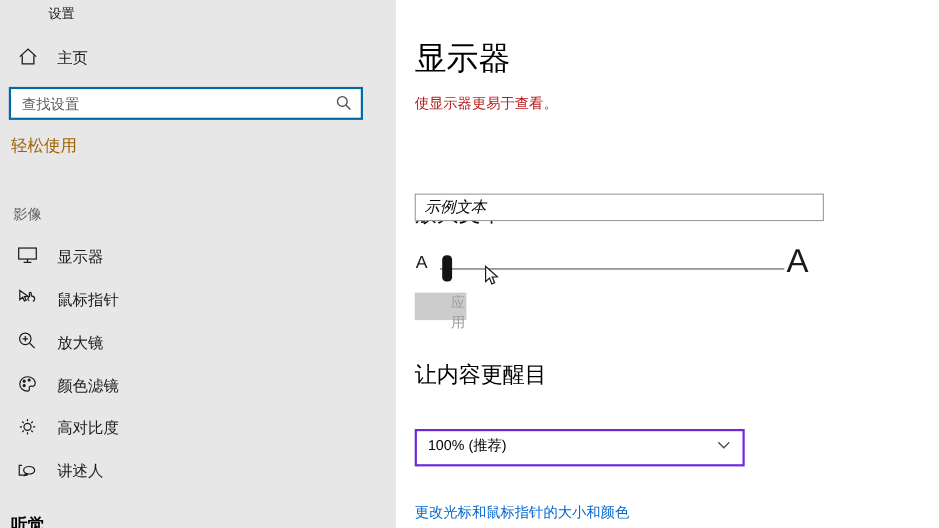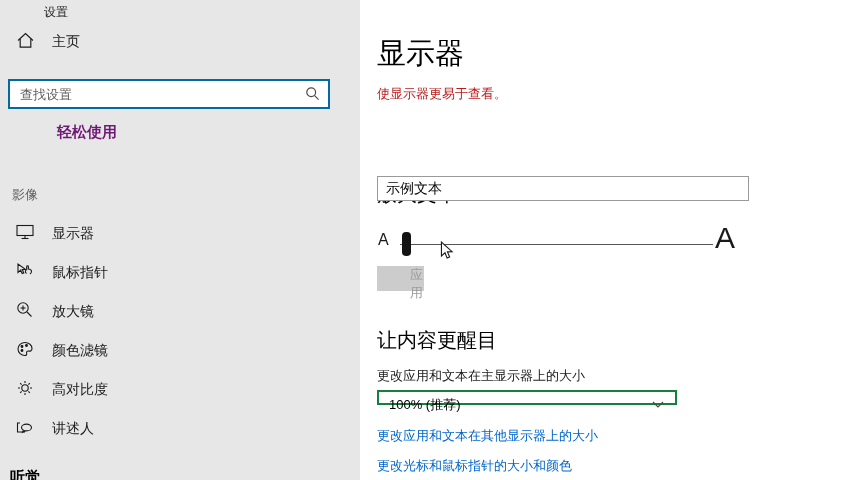--- a/index.html
+++ b/index.html
@@ -7,28 +7,28 @@
   body {
     font-family:"Liberation Sans","DejaVu Sans",sans-serif;
     background:#ffffff; color:#1a1a1a;
     -webkit-font-smoothing:antialiased;
   }
   #app { position:relative; width:854px; height:480px; overflow:hidden; background:#ffffff; }
 
   
   .sidebar { position:absolute; left:0; top:0; width:360px; height:480px; background:#e7e7e7; overflow:hidden; }
   .app-title { position:absolute; left:4px; top:4px; font-size:12px; color:#1a1a1a;margin-left:40px; }
-  .home-row { position:absolute; left:0; top:28px; width:416px; height:30px; cursor:default;font-family:Liberation Serif, serif; }
+  .home-row { position:absolute; left:0; top:39px; width:416px; height:30px; cursor:default;font-family:Liberation Serif, serif; }
   .home-row .icon { position:absolute; left:17px; top:4px; }
   .home-row .lbl { position:absolute; left:52px; top:5px; font-size:14px; color:#1a1a1a; }
   .search-box { position:absolute; left:8px; top:79px; width:322px; height:30px; background:#ffffff; border:2px solid #0369a1; }
   .search-box input { position:absolute; left:10px; top:0; width:280px; height:26px; border:none; outline:none; font-size:13px; color:#1a1a1a; font-family:inherit; background:transparent; }
   .search-box input::placeholder { color:#5f5f5f; opacity:1; }
   .search-box .sicon { position:absolute; right:8px; top:5px; }
-  .section-title { position:absolute; left:10px; top:123px; font-size:15px; font-weight:bold; color:#701a75;margin-left:47px; }
+  .section-title { position:absolute; left:10px; top:123px; font-size:15px; font-weight:normal; color:#a16207; }
   .group-header { position:absolute; left:12px; top:186px; font-size:13px; color:#5f5f5f; }
   .nav-item { position:absolute; left:0; width:360px; height:34px; cursor:default; }
   .nav-item .icon { position:absolute; left:16px; top:6px; }
   .nav-item .lbl { position:absolute; left:52px; top:8px; font-size:14px; color:#1a1a1a; }
   .next-group { position:absolute; left:10px; top:468px; font-size:15px; font-weight:bold; color:#000; }
 
   
   .win-controls { position:absolute; right:0; top:0; height:30px; display:flex; }
   .win-btn { width:46px; height:30px; display:flex; align-items:center; justify-content:center; }
   .glyph-min { width:11px; height:0; border-top:1px solid #4a4a4a; }
@@ -36,30 +36,30 @@
   .glyph-close { font-size:13px; color:#4a4a4a; line-height:1; }
 
   
   .main { position:absolute; left:360px; top:0; width:494px; height:480px; background:#ffffff; }
   .page-title { position:absolute; left:17px; top:34px; font-size:29px; font-weight:300; color:#000; }
   .page-subtitle { position:absolute; left:17px; top:85px; font-size:13px; color:#b91c1c; }
   .h2 { position:absolute; left:17px; font-size:20px; font-weight:300; color:#000; }
   .h2.text-bigger { top:133px;margin-top:48px; }
   .h2.everything { top:327px; }
   .sample-box { position:absolute; left:17px; top:176px; width:372px; height:25px; border:1px solid #9a9a9a; background:#fff; }
-  .sample-box input { position:absolute; left:8px; top:0; width:350px; height:23px; border:none; outline:none; font-size:14px; color:#000; font-family:inherit; background:transparent; }
+  .sample-box input { position:absolute; left:8px; top:0; width:350px; height:23px; border:none; outline:none; font-size:14px; color:#000; font-family:inherit; background:transparent;font-style:italic; }
   .instruction { position:absolute; left:17px; top:206px; font-size:13px; color:#2b2b2b; }
   .slider-a-small { position:absolute; left:18px; top:231px; font-size:16px; color:#1a1a1a; }
   .slider-track { position:absolute; left:40px; top:244px; width:313px; height:1px; background:#555; }
   .slider-thumb { position:absolute; left:42px; top:232px; width:9px; height:24px; border-radius:4px; background:#141414; }
   .slider-a-large { position:absolute; left:355px; top:221px; font-size:30px; color:#1a1a1a; }
   .cursor-overlay { position:absolute; left:80px; top:241px; pointer-events:none; }
   .apply-btn { position:absolute; left:17px; top:266px; width:47px; height:25px; background:#cccccc; color:#9c9c9c; font-size:13px; border:none; font-family:inherit;padding-left:32px; }
   .scale-label { position:absolute; left:17px; top:367px; font-size:13px; color:#1a1a1a; }
-  .dropdown { position:absolute; left:17px; top:390px; width:300px; height:15px; border:2px solid #15803d; background:#fff; }
+  .dropdown { position:absolute; left:17px; top:390px; width:300px; height:34px; border:2px solid #6d28d9; background:#fff; }
   .dropdown .val { position:absolute; left:10px; top:4px; font-size:13px; color:#000; }
   .dropdown .chev { position:absolute; right:11px; top:9px; }
   .link { position:absolute; left:17px; font-size:13px; color:#0066cc; cursor:pointer; text-decoration:none; }
   .link.l1 { top:427px; }
   .link.l2 { top:457px; }
   svg { display:block; }
 </style>
 </head>
 <body>
 
@@ -198,28 +198,26 @@
     <span class="cursor-overlay">
       <svg width="14" height="20" viewBox="0 0 12 18">
         <path d="M1,1 L1,13.5 L4.2,10.6 L6.1,15.4 L8.4,14.4 L6.4,9.8 L10.6,9.6 Z" fill="#ffffff" stroke="#1a1a1a" stroke-width="1"></path>
       </svg>
     </span>
 
     <button class="apply-btn" disabled="">应用</button>
 
     <div class="h2 everything">让内容更醒目</div>
 
-    <div class="scale-label">更改应用和文本在主显示器上的大小</div>
 
     <div class="dropdown">
       <span class="val">100% (推荐)</span>
       <span class="chev">
         <svg width="12" height="8" viewBox="0 0 12 8" fill="none" stroke="#4a4a4a" stroke-width="1.2">
           <polyline points="1,1 6,6 11,1"></polyline>
         </svg>
       </span>
     </div>
 
-    <a class="link l1">更改应用和文本在其他显示器上的大小</a>
     <a class="link l2">更改光标和鼠标指针的大小和颜色</a>
   </div>
 
 </div>
 
 </body></html>

